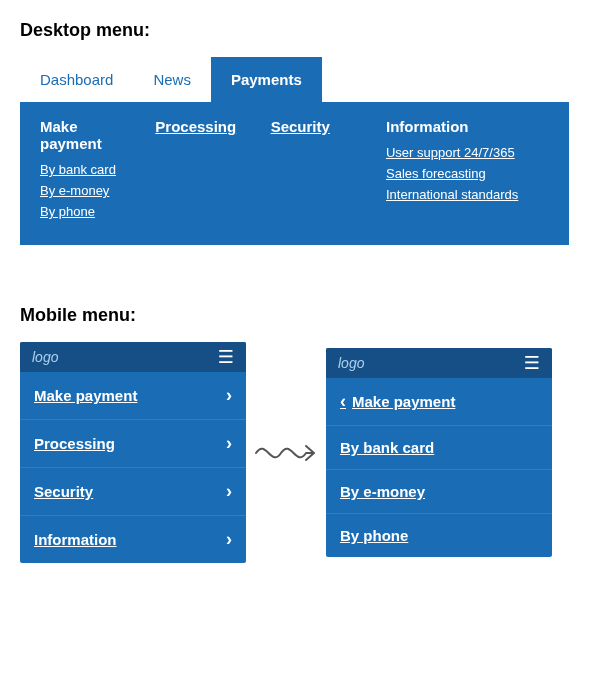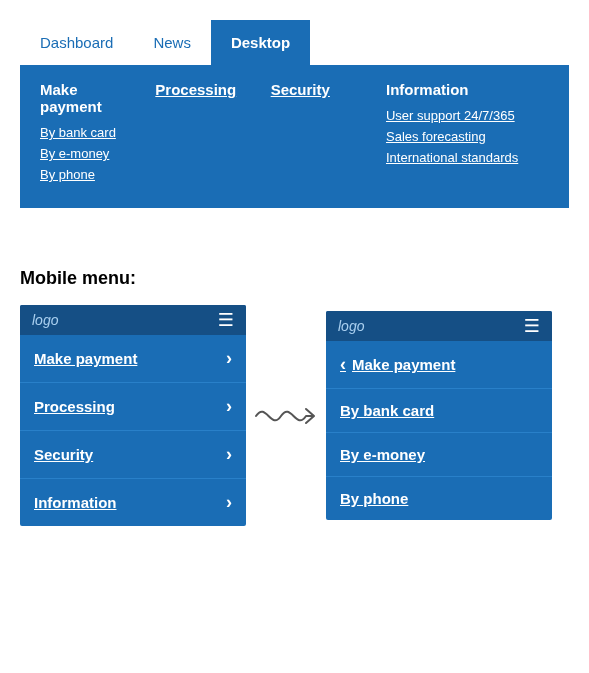--- a/index.html
+++ b/index.html
@@ -173,25 +173,26 @@
     .squiggle-arrow {
       position: relative;
       width: 70px;
       height: 40px;
     }
   </style>
 </head>
 <body>
 
 <div class="desktop-menu-section">
+  <div class="section-heading">Desktop menu:</div>
 
   <div class="desktop-nav">
     <div class="desktop-nav-item">Dashboard</div>
     <div class="desktop-nav-item">News</div>
-    <div class="desktop-nav-item active">Desktop</div>
+    <div class="desktop-nav-item active">Payments</div>
   </div>
 
   <div class="desktop-dropdown">
 
     <div class="dropdown-column">
       <span class="dropdown-column-title">Make payment</span>
       <a class="dropdown-link">By bank card</a>
       <a class="dropdown-link">By e-money</a>
       <a class="dropdown-link">By phone</a>
     </div>

